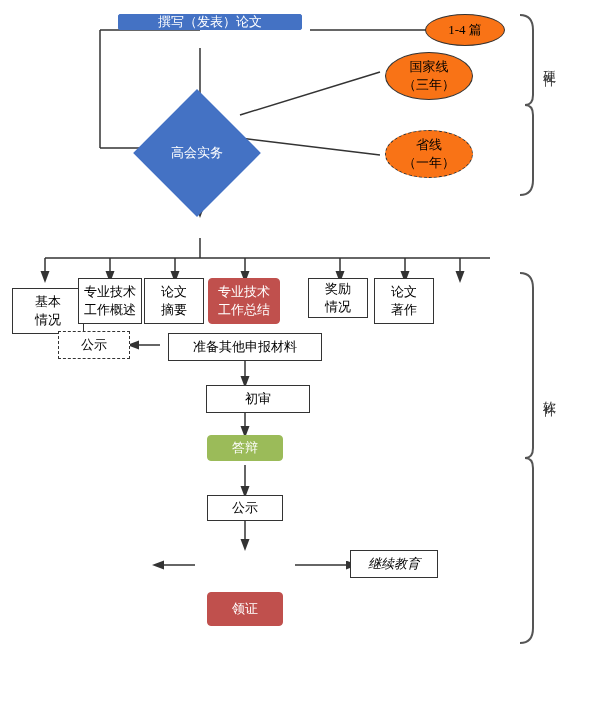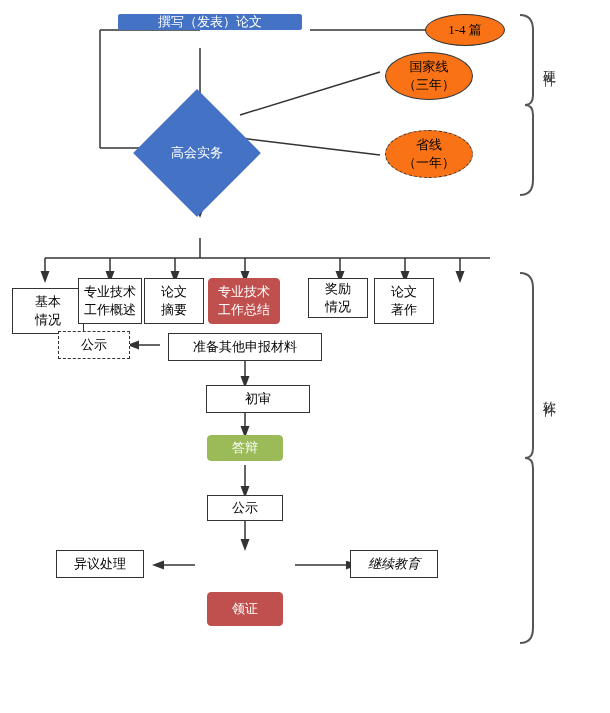--- a/index.html
+++ b/index.html
@@ -213,23 +213,20 @@
   </div>
 
   <div class="node rect-node green-fill" style="left:207px; top:435px; width:76px; height:26px;">
     <span>答辩</span>
   </div>
 
   <div class="node rect-node" style="left:207px; top:495px; width:76px; height:26px;">
     <span>公示</span>
   </div>
 
-  <div class="node rect-node" style="left:56px; top:550px; width:88px; height:28px;">
-    <span>异议处理</span>
-  </div>
 
   <div class="node rect-node red-fill" style="left:207px; top:548px; width:76px; height:34px;margin-top:44px;">
     <span>领证</span>
   </div>
 
   <div class="node rect-node" style="left:350px; top:550px; width:88px; height:28px;font-style:italic;">
     <span>继续教育</span>
   </div>
 
   <div style="position:absolute; left:510px; top:10px; height:190px; width:30px; display:flex; align-items:center; justify-content:center;">

